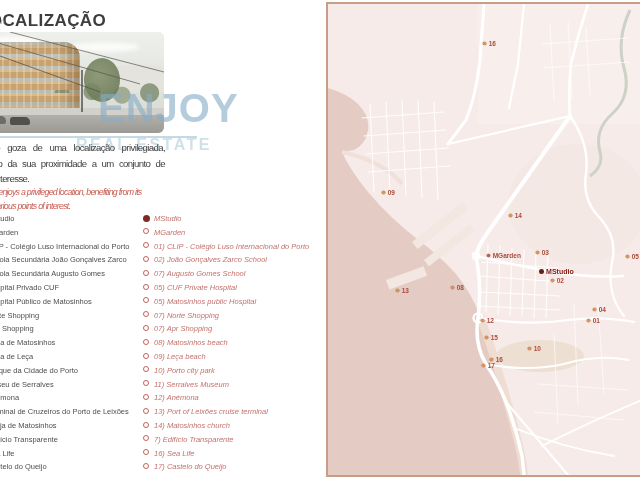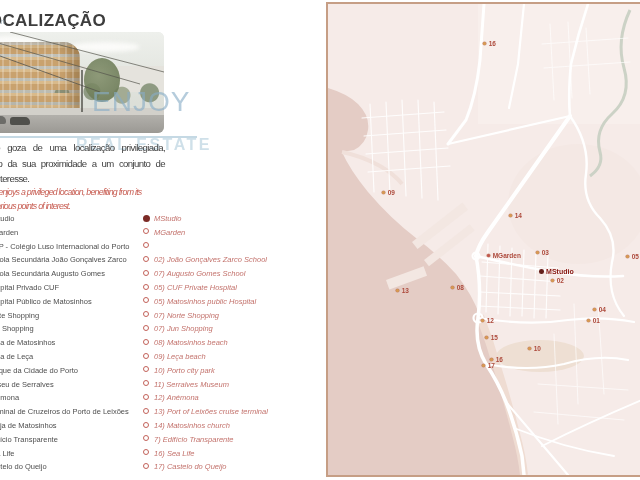--- a/index.html
+++ b/index.html
@@ -34,21 +34,21 @@
   .main-bldg:after{content:"";position:absolute;inset:0;
              background:repeating-linear-gradient(90deg,rgba(255,255,255,.22) 0 2px,
                         transparent 2px 7px);}
   .car{position:absolute;border-radius:3px 5px 2px 2px;}
   .fg-tree{position:absolute;right:44px;top:26px;width:36px;height:44px;border-radius:50%;
            background:radial-gradient(circle at 40% 40%,#84916d,#6d7c58 70%);opacity:.9;}
   .wires{position:absolute;inset:0;}
 
   
   .wm{z-index:2;position:absolute;color:#8fb4cc;}
-  .wm1{left:92px;top:86px;font-size:28px;font-weight:400;letter-spacing:1px;
+  .wm1{left:98px;top:86px;font-size:40px;font-weight:700;letter-spacing:1px;
        color:rgba(136,172,198,.62);}
   .wm-line{left:-10px;top:136px;width:207px;height:2px;
            background:rgba(150,185,205,.55);}
   .wm2{left:76px;top:136px;font-size:16px;letter-spacing:2.5px;
        color:rgba(168,198,215,.55);font-weight:bold;}
 
   
   .intro-pt{position:absolute;left:-45px;top:140px;width:210px;margin:0;z-index:3;
             font-size:9.6px;line-height:15.5px;letter-spacing:-.6px;
             text-align:justify;color:#414141;}
@@ -123,20 +123,21 @@
       <span class="en">MStudio</span>
     </div>
     <div class="lrow" style="top: 13.8px;">
       <span class="pt">MGarden</span>
       <span class="ico ring"></span>
       <span class="en">MGarden</span>
     </div>
     <div class="lrow" style="top: 27.6px;">
       <span class="pt">CLIP - Colégio Luso Internacional do Porto</span>
       <span class="ico ring"></span>
+      <span class="en">01) CLIP - Colégio Luso Internacional do Porto</span>
     </div>
     <div class="lrow" style="top: 41.4px;">
       <span class="pt">Escola Secundária João Gonçalves Zarco</span>
       <span class="ico ring"></span>
       <span class="en">02) João Gonçalves Zarco School</span>
     </div>
     <div class="lrow" style="top: 55.2px;">
       <span class="pt">Escola Secundária Augusto Gomes</span>
       <span class="ico ring"></span>
       <span class="en">07) Augusto Gomes School</span>
@@ -152,21 +153,21 @@
       <span class="en">05) Matosinhos public Hospital</span>
     </div>
     <div class="lrow" style="top: 96.6px;">
       <span class="pt">Norte Shopping</span>
       <span class="ico ring"></span>
       <span class="en">07) Norte Shopping</span>
     </div>
     <div class="lrow" style="top: 110.4px;">
       <span class="pt">Mar Shopping</span>
       <span class="ico ring"></span>
-      <span class="en">07) Jun Shopping</span>
+      <span class="en">07) Apr Shopping</span>
     </div>
     <div class="lrow" style="top: 124.2px;">
       <span class="pt">Praia de Matosinhos</span>
       <span class="ico ring"></span>
       <span class="en">08) Matosinhos beach</span>
     </div>
     <div class="lrow" style="top: 138px;">
       <span class="pt">Praia de Leça</span>
       <span class="ico ring"></span>
       <span class="en">09) Leça beach</span>

